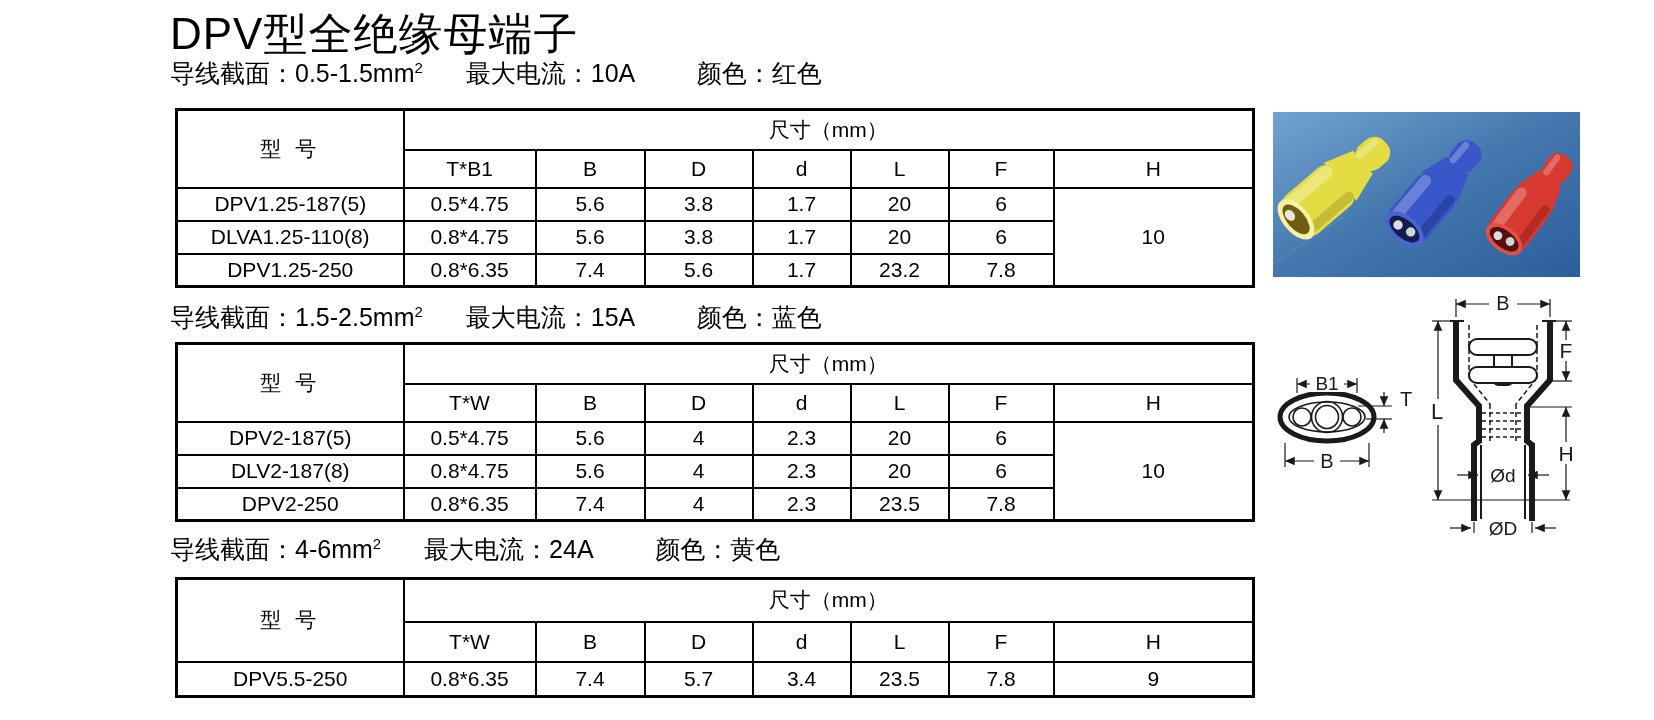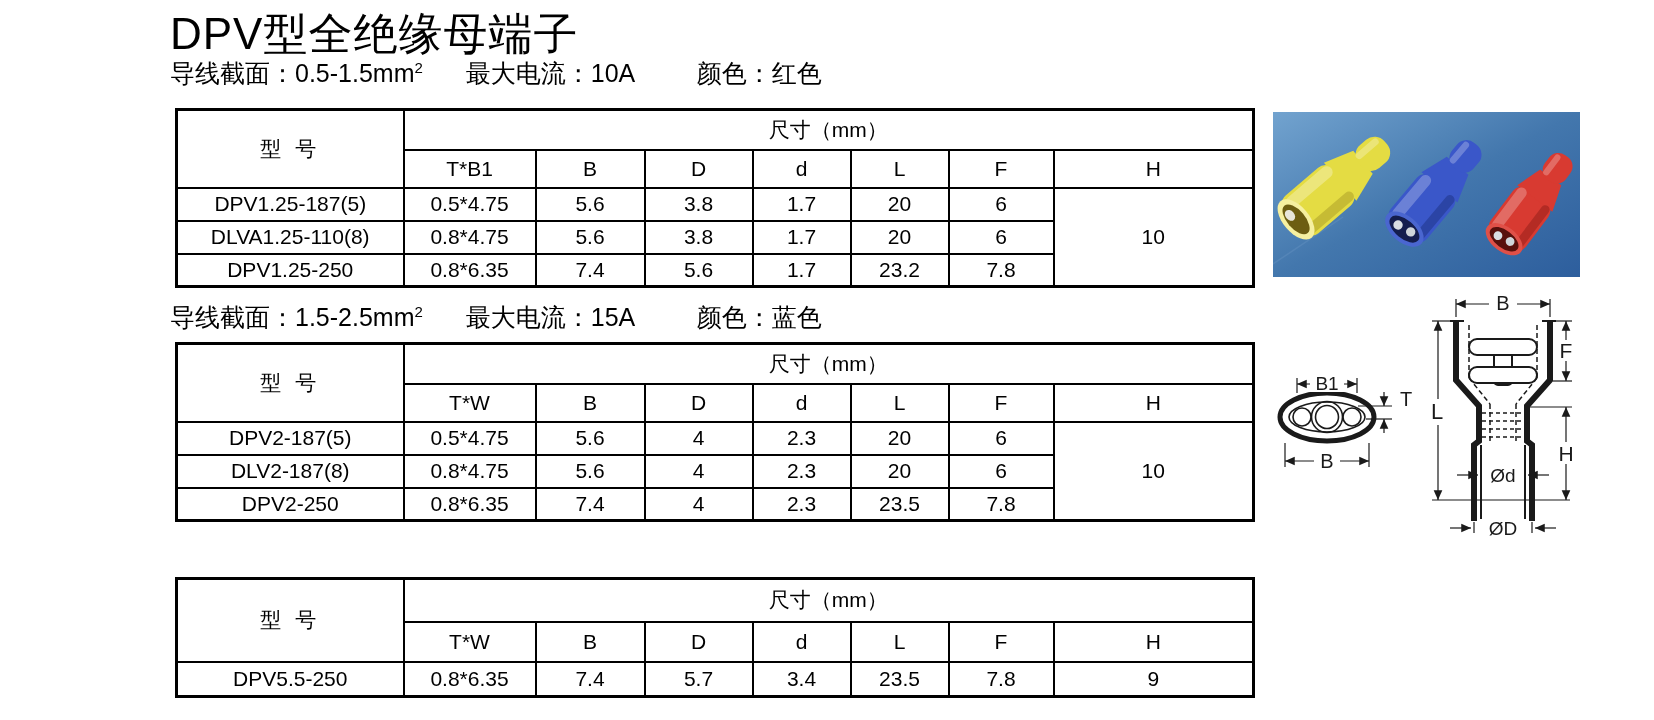--- a/index.html
+++ b/index.html
@@ -163,20 +163,25 @@
         <td>0.8*6.35</td>
         <td>7.4</td>
         <td>4</td>
         <td>2.3</td>
         <td>23.5</td>
         <td>7.8</td>
       </tr>
     </tbody>
   </table>
 
+  <div class="sec-header sec-3">
+    <span>导线截面：4-6mm</span><sup>2</sup>
+    <span class="cur">最大电流：24A</span>
+    <span class="clr">颜色：黄色</span>
+  </div>
 
   <table class="spec t3">
     <colgroup>
       <col style="width:227px">
         <col style="width:132px">
         <col style="width:109px">
         <col style="width:108px">
       <col style="width:98px">
         <col style="width:98px">
         <col style="width:105px">

